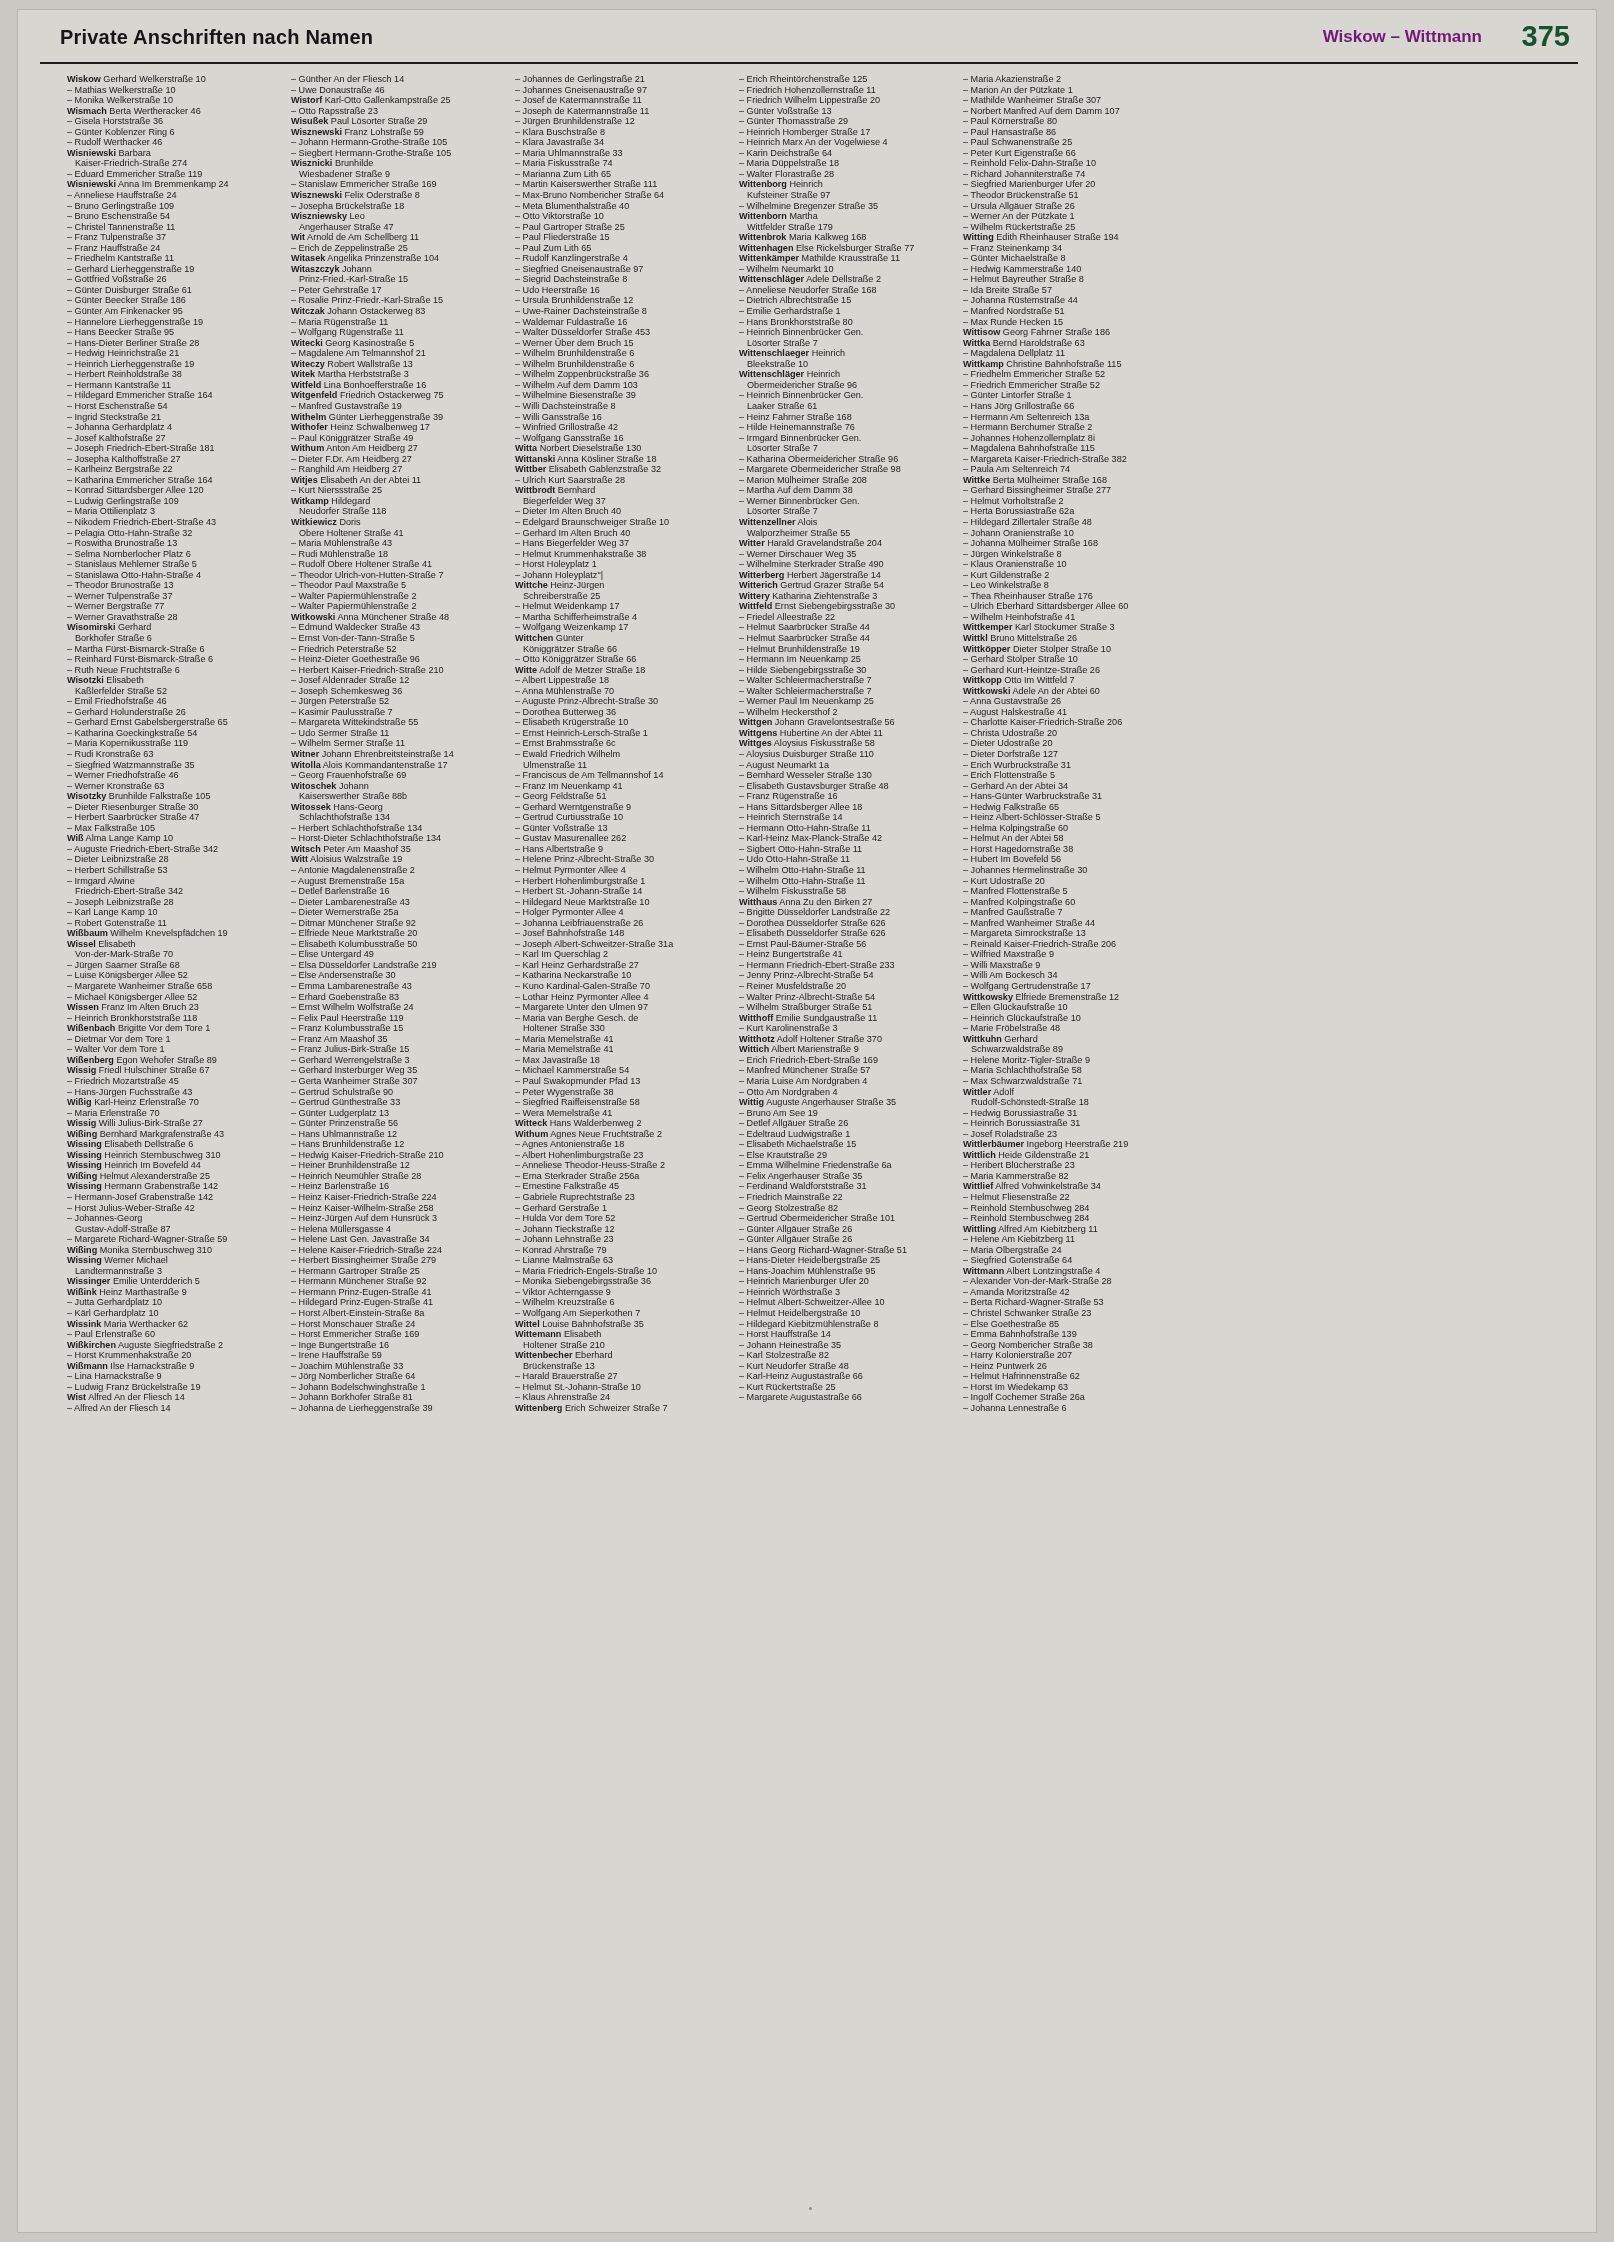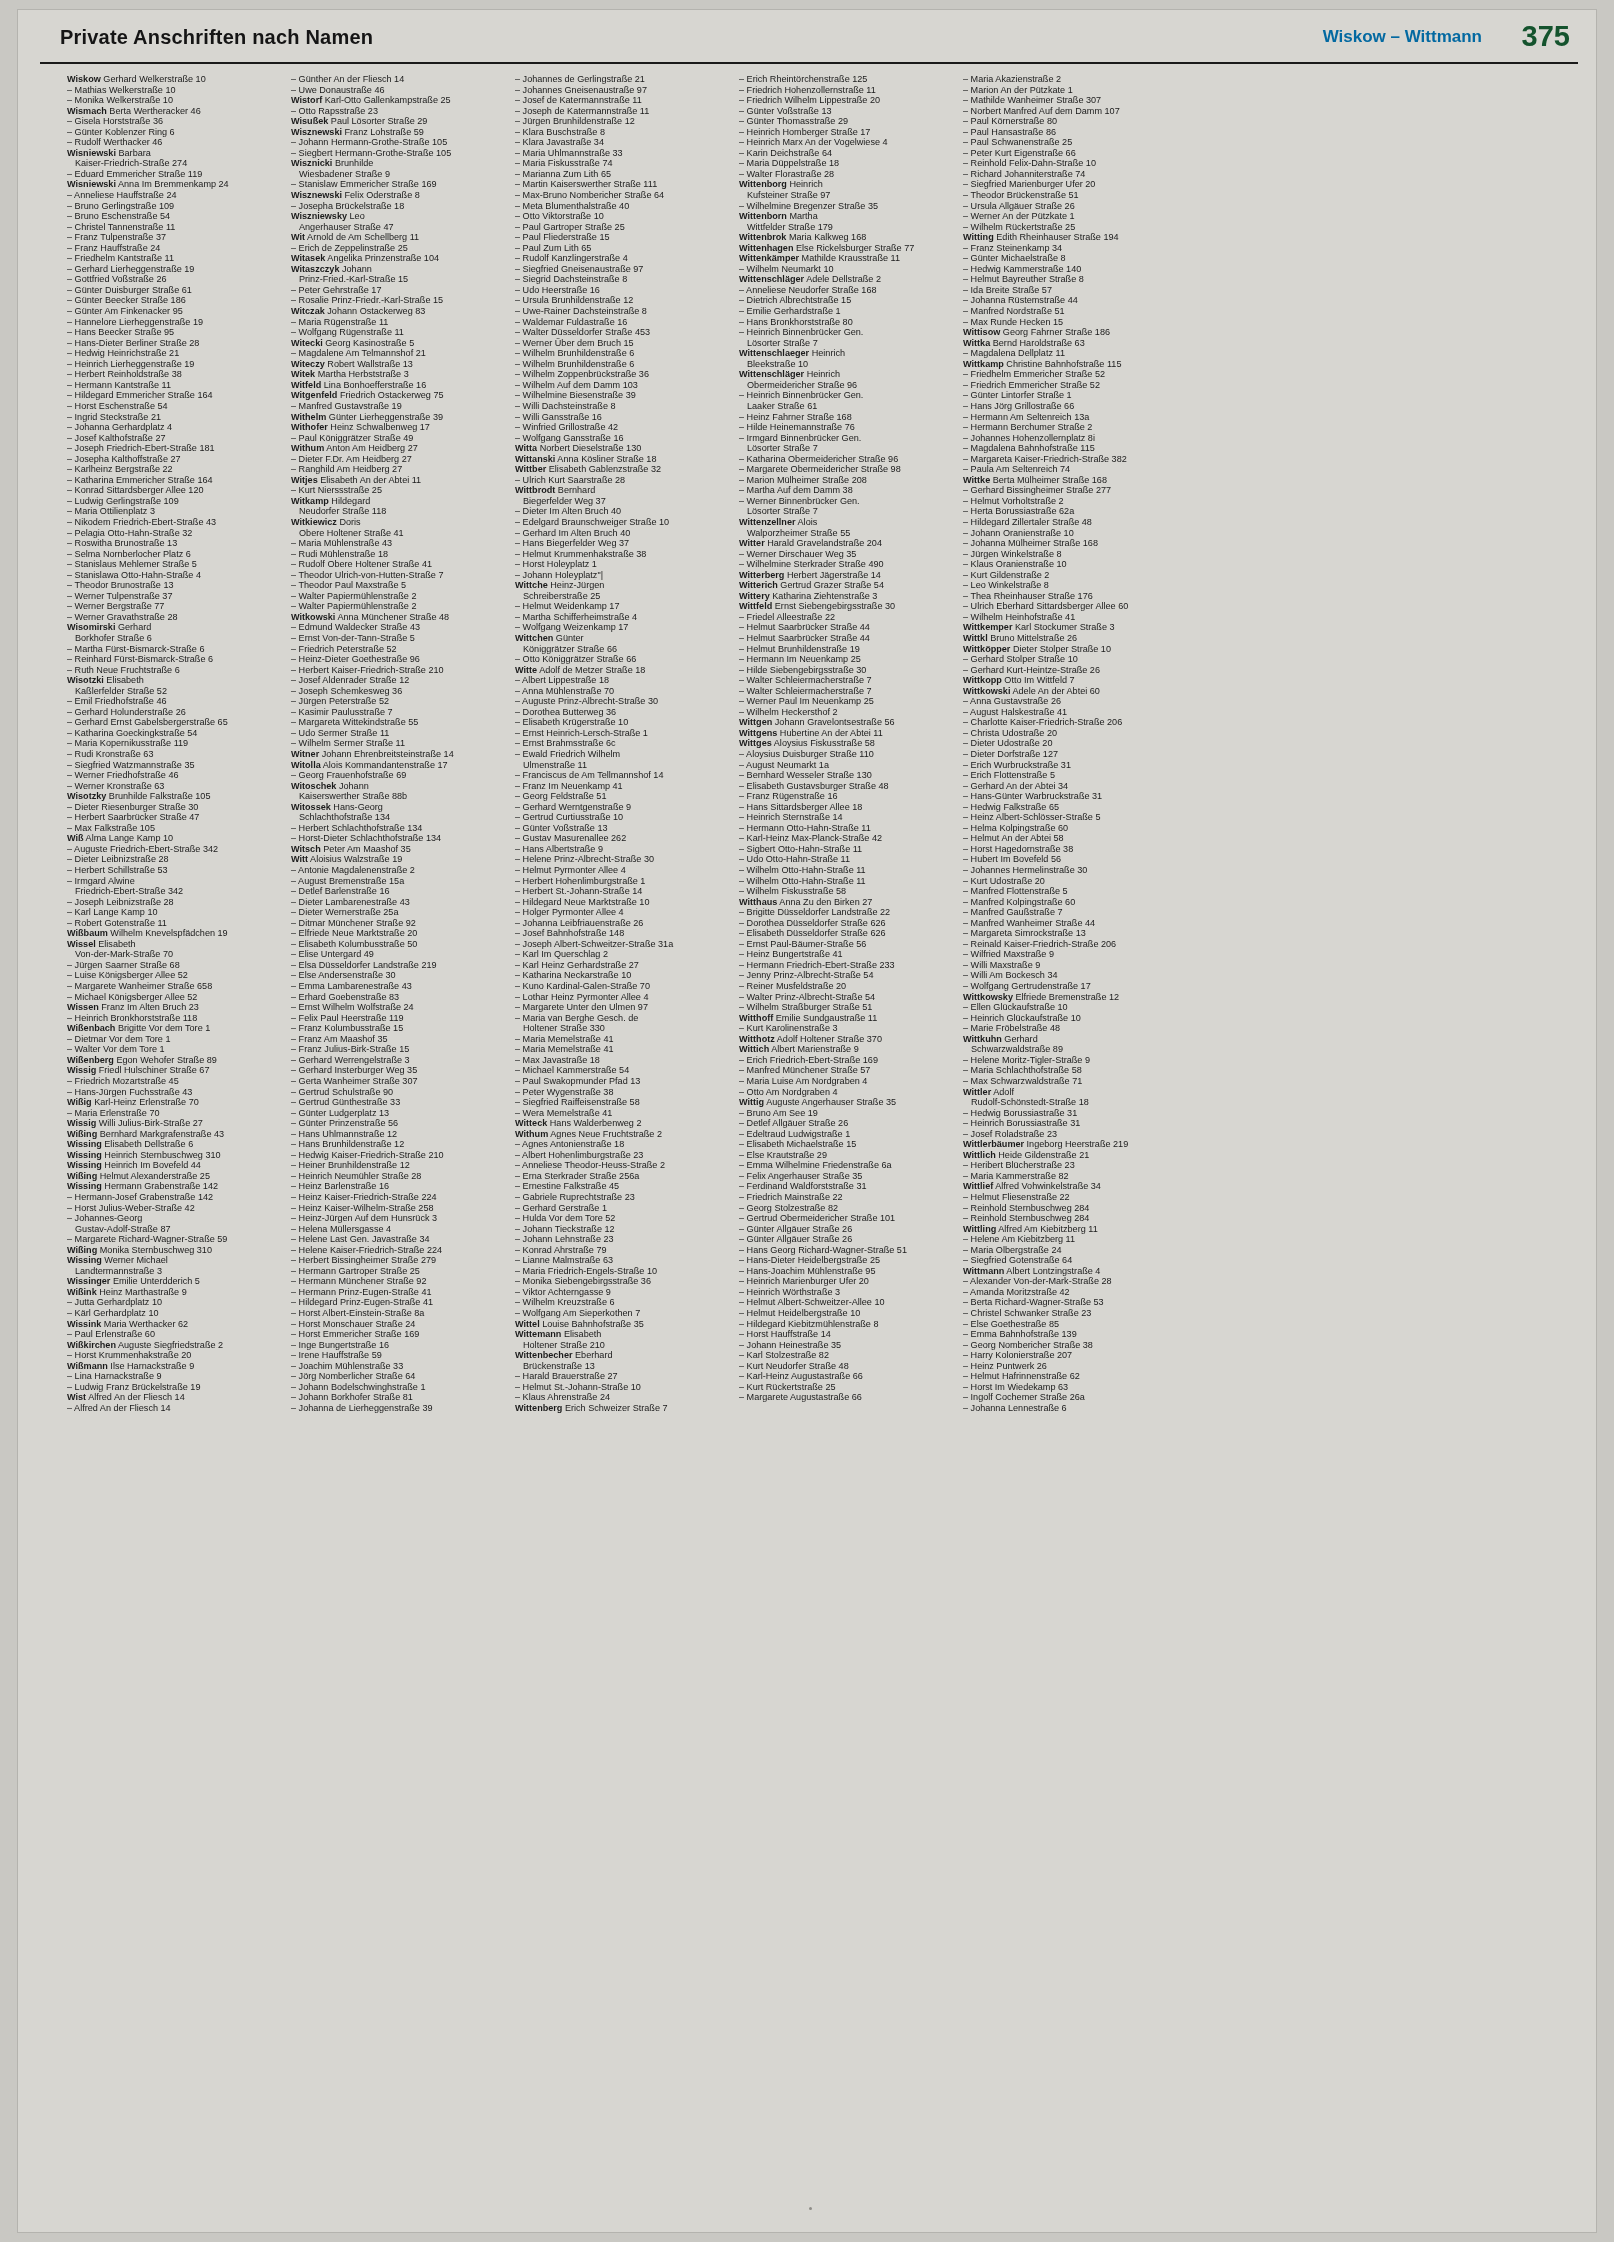--- a/index.html
+++ b/index.html
@@ -49,21 +49,21 @@
     font-weight: bold;
     color: #151515;
     letter-spacing: 0.2px;
   }
   .header-right {
     position: absolute;
     right: 96px;
     top: 7px;
     font-size: 17px;
     font-weight: bold;
-    color: #0369a1;
+    color: #701a75;
   }
   .header-pageno {
     position: absolute;
     right: 8px;
     top: 0px;
     font-size: 29px;
     font-weight: bold;
     color: #14532d;
   }
   .columns {

